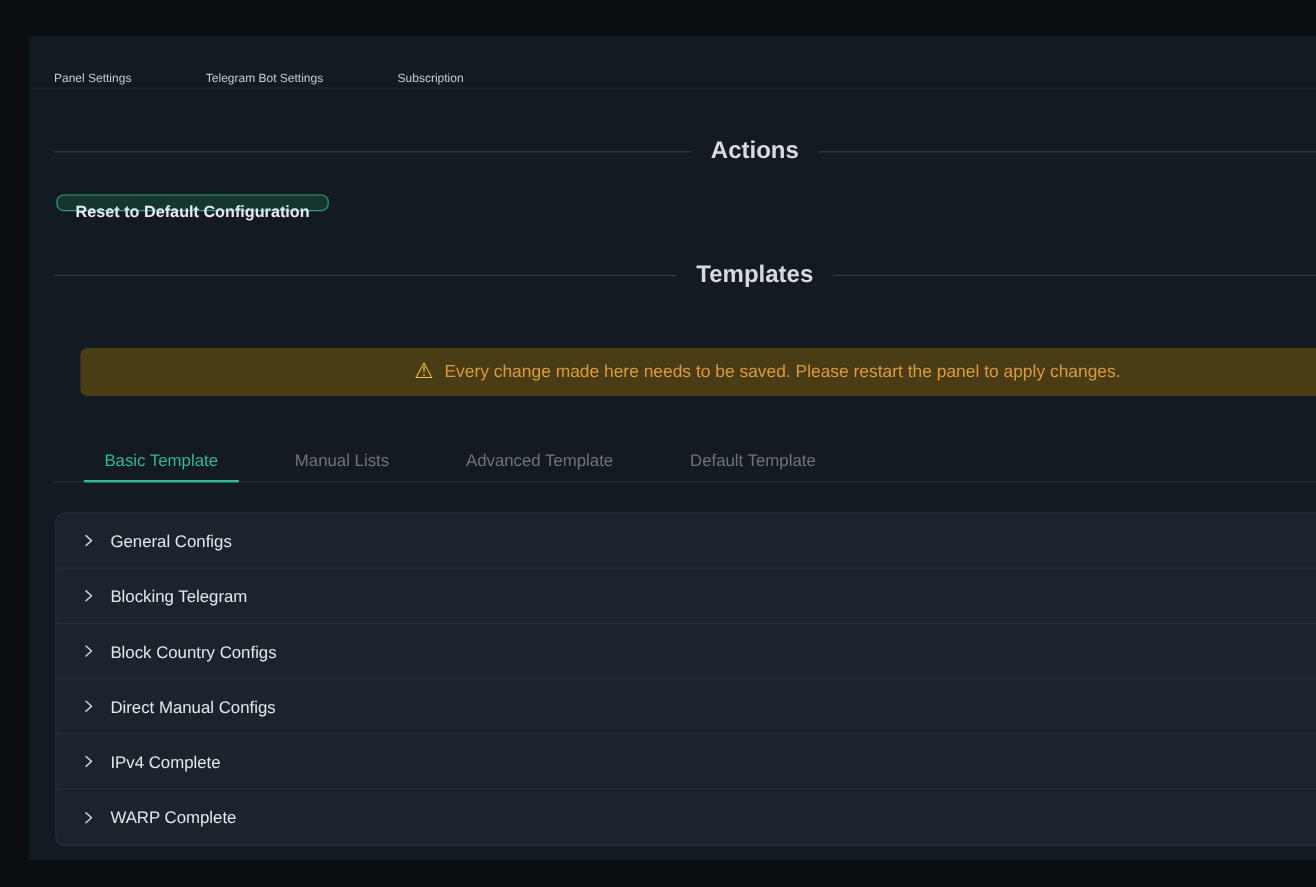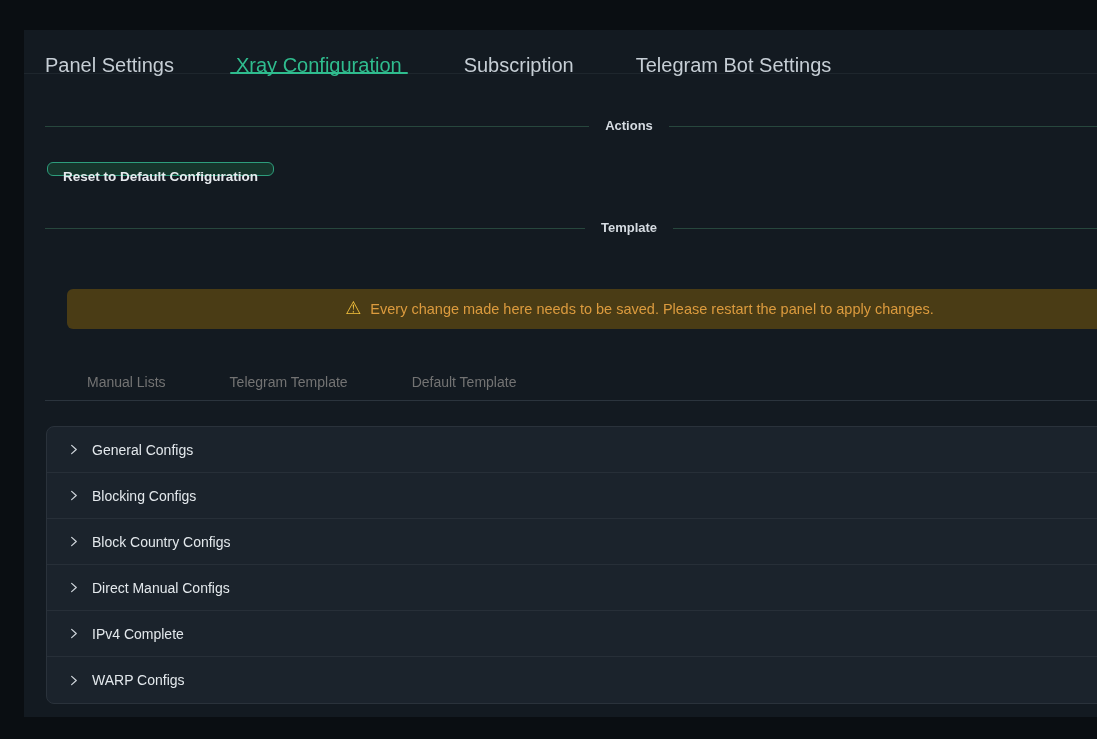--- a/index.html
+++ b/index.html
@@ -19,21 +19,21 @@
 
   
   .main-tabs {
     display:flex; align-items:stretch;
     gap:62px;
     padding:0 21px;
     height:44px;
     border-bottom:1px solid #1e262d;
   }
   .tab {
-    font-size:20px; color:#c6ced5;
+    font-size:10px; color:#c6ced5;
     display:flex; align-items:center;
     position:relative; cursor:pointer;
     white-space:nowrap;
     margin-top:28px;
   }
   .tab.active { color:#2fbc8e; }
   .tab.active::after {
     content:""; position:absolute; left:-6px; right:-6px; bottom:-1px;
     height:2px; background:#2fbc8e; border-radius:2px;
   }
@@ -41,21 +41,21 @@
   
   .divider {
     display:flex; align-items:center;
     margin:42px 21px 0 21px;
     height:20px;
   }
   .divider.templates { margin-top:33px; }
   .divider .line { flex:1; height:1px; background:#27473d; }
   .divider .txt {
     padding:0 16px;
-    color:#d5dbe1; font-size:13px; font-weight:700;
+    color:#d5dbe1; font-size:20px; font-weight:700;
     line-height:20px;
   }
 
   
   .reset-btn {
     display:inline-block;
     margin:26px 0 0 23px;
     padding:0 15px;
     height:14px; line-height:28px;
     background:#16352c;
@@ -125,52 +125,52 @@
   .chev svg { display:block; }
 </style>
 </head>
 <body>
 
 <div class="card">
 
   
   <div class="main-tabs">
     <div class="tab">Panel Settings</div>
-    <div class="tab active">Xray Configuration</div>
+    <div class="tab">Telegram Bot Settings</div>
     <div class="tab">Subscription</div>
-    <div class="tab">Telegram Bot Settings</div>
   </div>
 
   
   <div class="divider">
     <span class="line"></span>
     <span class="txt">Actions</span>
     <span class="line"></span>
   </div>
 
   
   <button class="reset-btn">Reset to Default Configuration</button>
 
   
   <div class="divider templates">
     <span class="line"></span>
-    <span class="txt">Template</span>
+    <span class="txt">Templates</span>
     <span class="line"></span>
   </div>
 
   
   <div class="alert">
     <span class="warn-icon">⚠</span>
     <span>Every change made here needs to be saved. Please restart the panel to apply changes.</span>
   </div>
 
   
   <div class="template-tabs">
+    <div class="ttab active">Basic Template</div>
     <div class="ttab">Manual Lists</div>
-    <div class="ttab">Telegram Template</div>
+    <div class="ttab">Advanced Template</div>
     <div class="ttab">Default Template</div>
   </div>
 
   
   <div class="collapse">
 
     <div class="c-row">
       <span class="chev">
         <svg width="11" height="11" viewBox="0 0 12 12">
             <polyline points="4,1.5 9,6 4,10.5" fill="none" stroke="#ccd2d8" stroke-width="1.4" stroke-linecap="round" stroke-linejoin="round"></polyline>
@@ -178,21 +178,21 @@
       </span>
       <span>General Configs</span>
     </div>
 
     <div class="c-row">
       <span class="chev">
         <svg width="11" height="11" viewBox="0 0 12 12">
             <polyline points="4,1.5 9,6 4,10.5" fill="none" stroke="#ccd2d8" stroke-width="1.4" stroke-linecap="round" stroke-linejoin="round"></polyline>
           </svg>
       </span>
-      <span>Blocking Configs</span>
+      <span>Blocking Telegram</span>
     </div>
 
     <div class="c-row">
       <span class="chev">
         <svg width="11" height="11" viewBox="0 0 12 12">
             <polyline points="4,1.5 9,6 4,10.5" fill="none" stroke="#ccd2d8" stroke-width="1.4" stroke-linecap="round" stroke-linejoin="round"></polyline>
           </svg>
       </span>
       <span>Block Country Configs</span>
     </div>
@@ -214,17 +214,17 @@
       </span>
       <span>IPv4 Complete</span>
     </div>
 
     <div class="c-row">
       <span class="chev">
         <svg width="11" height="11" viewBox="0 0 12 12">
             <polyline points="4,1.5 9,6 4,10.5" fill="none" stroke="#ccd2d8" stroke-width="1.4" stroke-linecap="round" stroke-linejoin="round"></polyline>
           </svg>
       </span>
-      <span>WARP Configs</span>
+      <span>WARP Complete</span>
     </div>
 
   </div>
 </div>
 
 </body></html>

